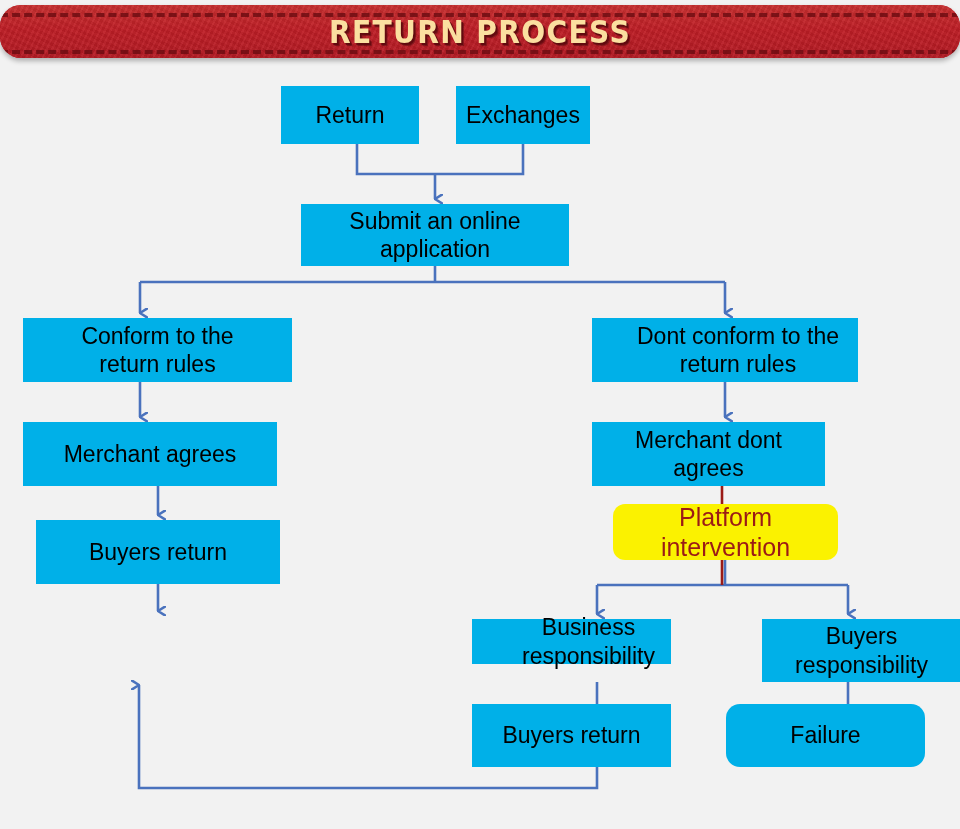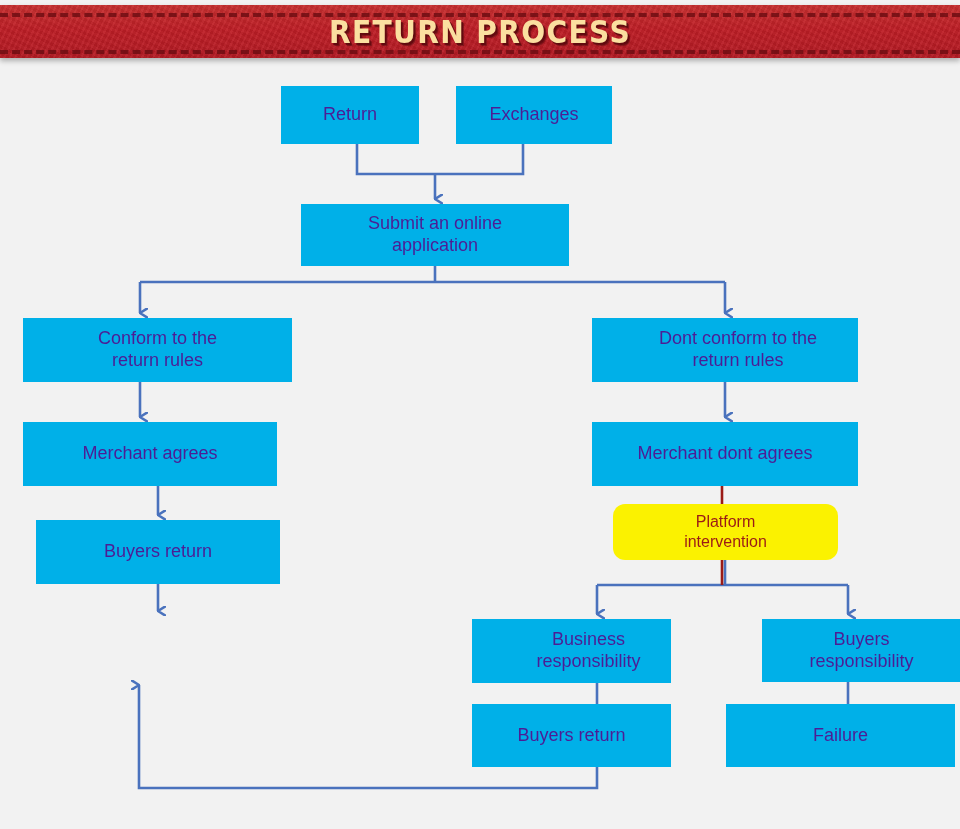--- a/index.html
+++ b/index.html
@@ -25,20 +25,21 @@
   
   .banner {
     position: absolute;
     left: 0;
     top: 5px;
     width: 960px;
     height: 53px;
     background: #c2202a;
     box-shadow: 0 3px 5px rgba(0,0,0,0.28);
     overflow: hidden;
+    border-radius: 21px;
   }
   .banner-texture {
     position: absolute;
     inset: 0;
     background:
       repeating-linear-gradient(115deg, rgba(255,255,255,0.035) 0 2px, rgba(0,0,0,0.045) 2px 5px),
       repeating-linear-gradient(25deg, rgba(255,255,255,0.025) 0 3px, rgba(0,0,0,0.03) 3px 6px),
       linear-gradient(180deg, #c83030 0%, #bf1e26 45%, #b41b24 100%);
     pointer-events: none;
   }
@@ -89,32 +90,32 @@
   }
 
   
   .node {
     position: absolute;
     display: flex;
     align-items: center;
     justify-content: center;
     text-align: center;
     box-sizing: border-box;
-    color: #4c1d95;
+    color: #000000;
     background: #00b0e8;
-    font-size: 18px;
+    font-size: 23px;
     line-height: 1.22;
     padding: 2px 6px;
     white-space: pre-line;
   }
   .node.accent {
     background: #fbf200;
     color: #9b1b16;
     border-radius: 12px;
-    font-size: 16px;
+    font-size: 25px;
   }
 </style>
 </head>
 <body>
 
 <div id="page">
 
   <div class="banner">
     <div class="banner-texture"></div>
     <div class="banner-dash top"></div>
@@ -157,45 +158,45 @@
         <path d="M597,709 L597,730 L139,730 L139,627" marker-end="url(#arrow-down)"></path>
       </g>
 
       <g stroke="#9b1b16" stroke-width="2.6" fill="none">
         <path d="M722,428 L722,527"></path>
       </g>
     </svg>
 
     <div class="node" style="left:281px; top:28px; width:138px; height:58px;">Return</div>
 
-    <div class="node" style="left:456px; top:28px; width:156px; height:58px;">Exchanges</div>
+    <div class="node" style="left:456px; top:28px; width:134px; height:58px;">Exchanges</div>
 
     <div class="node" style="left:301px; top:146px; width:268px; height:62px;">Submit an online
 application</div>
 
     <div class="node" style="left:23px; top:260px; width:269px; height:64px;">Conform to the
 return rules</div>
 
     <div class="node" style="left:592px; top:260px; width:266px; height:64px;padding-left:32px;">Dont conform to the
 return rules</div>
 
     <div class="node" style="left:23px; top:364px; width:254px; height:64px;">Merchant agrees</div>
 
-    <div class="node" style="left:592px; top:364px; width:266px; height:64px;">Merchant dont agrees</div>
+    <div class="node" style="left:592px; top:364px; width:233px; height:64px;">Merchant dont agrees</div>
 
     <div class="node accent" style="left:613px; top:446px; width:225px; height:56px;">Platform
 intervention</div>
 
     <div class="node" style="left:36px; top:462px; width:244px; height:64px;">Buyers return</div>
 
-    <div class="node" style="left:472px; top:561px; width:199px; height:64px;padding-left:40px;">Business
+    <div class="node" style="left:472px; top:561px; width:199px; height:45px;padding-left:40px;">Business
 responsibility</div>
 
     <div class="node" style="left:726px; top:561px; width:199px; height:63px;margin-left:36px;">Buyers
 responsibility</div>
 
 
     <div class="node" style="left:472px; top:646px; width:199px; height:63px;">Buyers return</div>
 
-    <div class="node" style="left:726px; top:646px; width:229px; height:63px;">Failure</div>
+    <div class="node" style="left:726px; top:646px; width:199px; height:63px;border-radius:14px;">Failure</div>
 
   </div>
 </div>
 
 </body></html>

